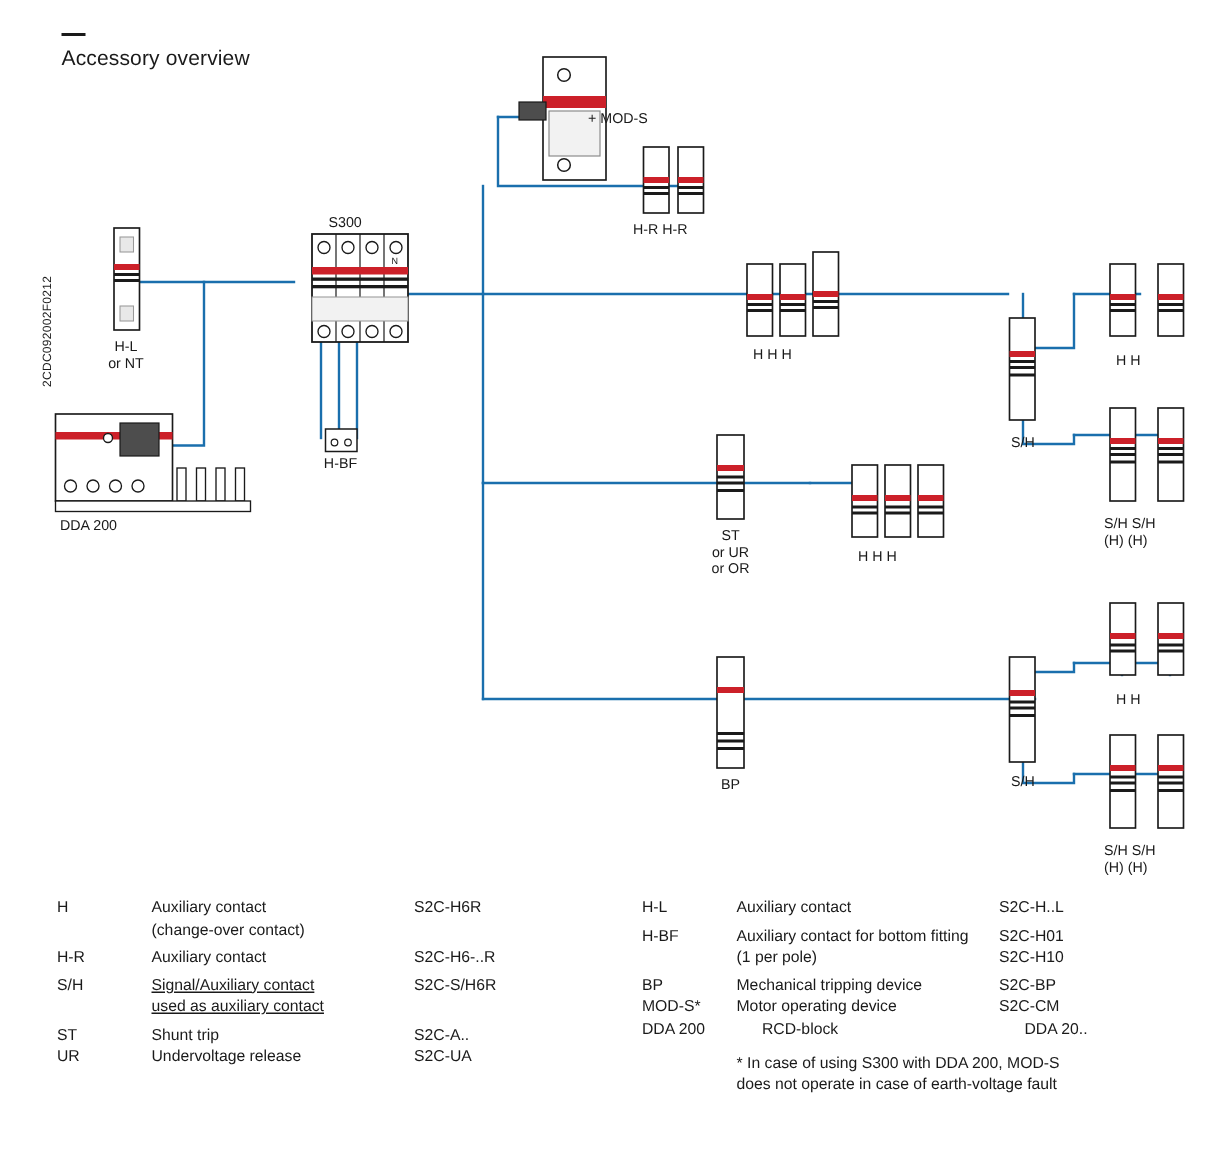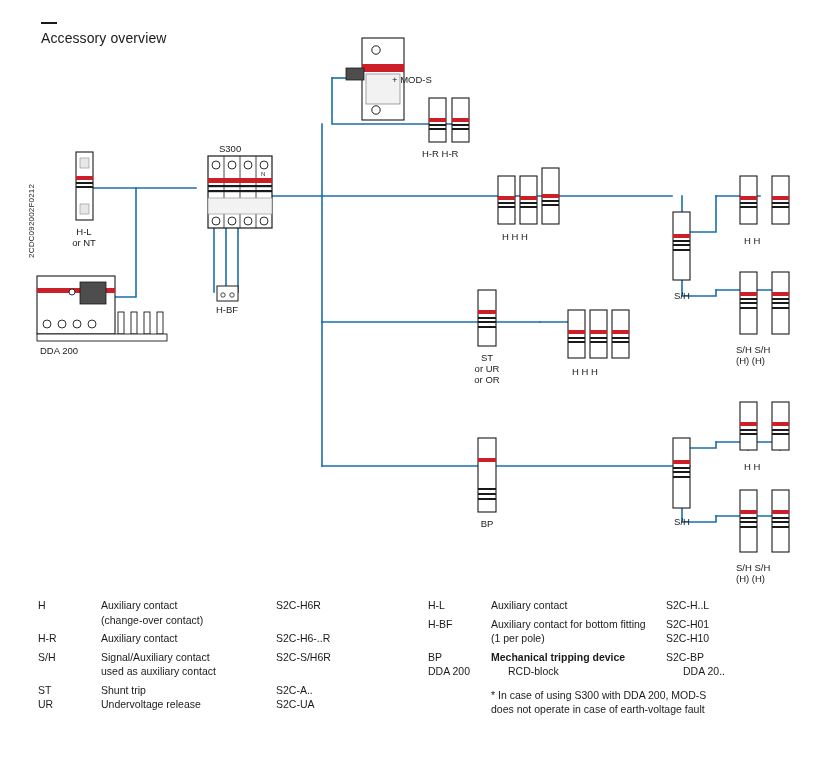--- a/index.html
+++ b/index.html
@@ -417,21 +417,21 @@
 (change-over contact)</div>
           <div class="lcode" style="white-space: pre-line;">S2C-H6R</div>
         </div>
         <div class="lrow spacer-top">
           <div class="lkey">H-R</div>
           <div class="ldesc" style="white-space: pre-line;">Auxiliary contact</div>
           <div class="lcode" style="white-space: pre-line;">S2C-H6-..R</div>
         </div>
         <div class="lrow spacer-top">
           <div class="lkey">S/H</div>
-          <div class="ldesc" style="white-space: pre-line;">Signal/Auxiliary contact
+          <div class="ldesc" style="white-space: pre-line; text-decoration: underline;">Signal/Auxiliary contact
 used as auxiliary contact</div>
           <div class="lcode" style="white-space: pre-line;">S2C-S/H6R</div>
         </div>
         <div class="lrow spacer-top">
           <div class="lkey">ST</div>
           <div class="ldesc" style="white-space: pre-line;">Shunt trip</div>
           <div class="lcode" style="white-space: pre-line;">S2C-A..</div>
         </div>
         <div class="lrow">
           <div class="lkey">UR</div>
@@ -448,22 +448,27 @@
         </div>
         <div class="lrow spacer-top">
           <div class="lkey">H-BF</div>
           <div class="ldesc" style="white-space: pre-line;">Auxiliary contact for bottom fitting
 (1 per pole)</div>
           <div class="lcode" style="white-space: pre-line;">S2C-H01
 S2C-H10</div>
         </div>
         <div class="lrow spacer-top">
           <div class="lkey">BP</div>
-          <div class="ldesc" style="white-space: pre-line; font-weight: bold;">Mechanical tripping device</div>
+          <div class="ldesc" style="white-space: pre-line;">Mechanical tripping device</div>
           <div class="lcode" style="white-space: pre-line;">S2C-BP</div>
+        </div>
+        <div class="lrow">
+          <div class="lkey">MOD-S*</div>
+          <div class="ldesc" style="white-space: pre-line;">Motor operating device</div>
+          <div class="lcode" style="white-space: pre-line;">S2C-CM</div>
         </div>
         <div class="lrow">
           <div class="lkey">DDA 200</div>
           <div class="ldesc" style="white-space: pre-line; padding-left: 17px;">RCD-block</div>
           <div class="lcode" style="white-space: pre-line;">DDA 20..</div>
         </div>
         <div class="footnote" style="white-space: pre-line;">* In case of using S300 with DDA 200, MOD-S
 does not operate in case of earth-voltage fault</div>
       </div>
 

